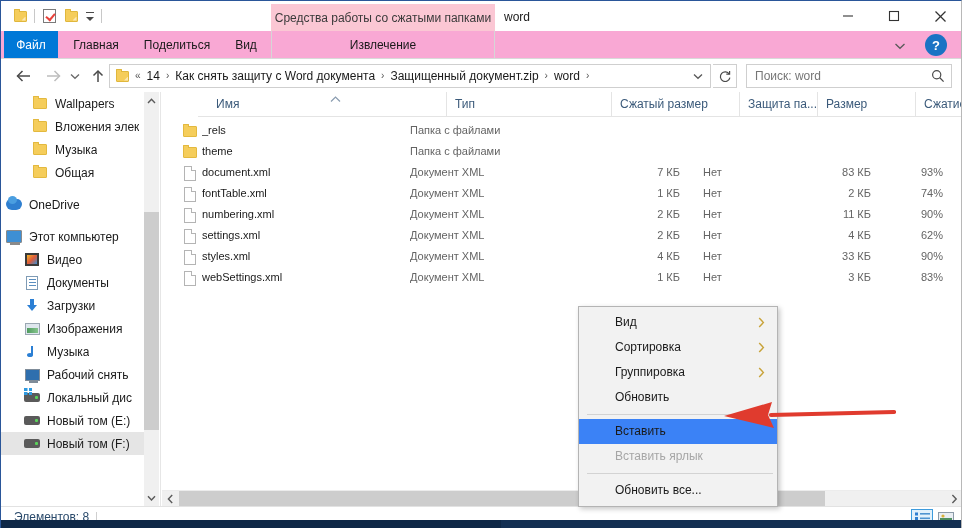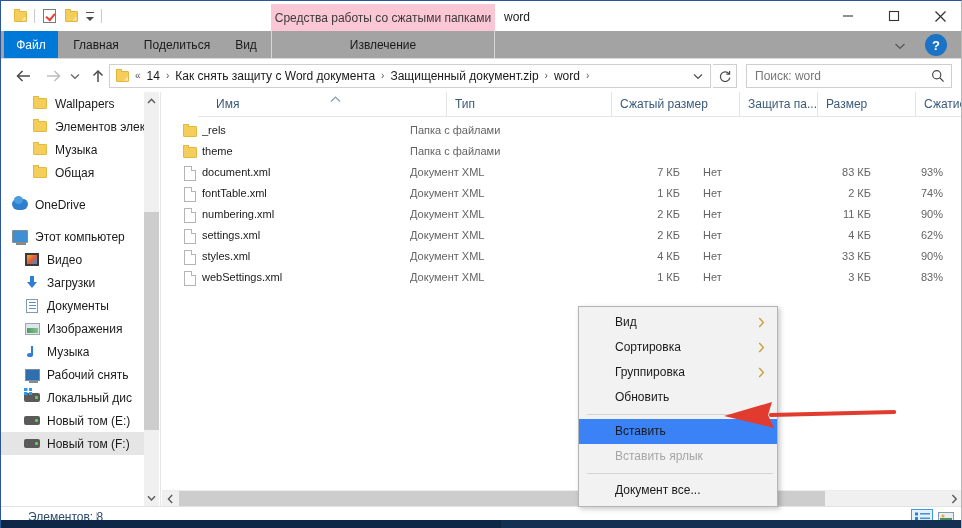--- a/index.html
+++ b/index.html
@@ -143,21 +143,21 @@
     display: flex; align-items: center; justify-content: center;
     background: transparent;
   }
   .win-btn svg { display: block; }
 
   
   #ribbon {
     position: absolute;
     left: 0; top: 30px;
     width: 962px; height: 28px;
-    background: #a3a3a3;
+    background: #f9a8d4;
     text-decoration: underline;
   }
   .tab {
     position: absolute;
     top: 0;
     height: 28px;
     line-height: 28px;
     font-size: 12px;
     text-align: center;
     color: #1a1a1a;
@@ -304,21 +304,21 @@
     left: 0; top: 0;
     width: 145px;
   }
   .nav-item {
     height: 23px;
     display: flex;
     align-items: center;
     font-size: 12px;
     color: #1a1a1a;
     white-space: nowrap;
-    padding-left: 10px;
+    padding-left: 4px;
     box-sizing: border-box;
   }
   .nav-item.indent1 { padding-left: 30px; }
   .nav-item.indent2 { padding-left: 22px; }
   .nav-item.highlight { background: #e5e5e5; }
   .nav-ico {
     width: 18px; height: 16px;
     margin-right: 6px;
     flex: 0 0 18px;
     display: flex; align-items: center; justify-content: center;
@@ -597,21 +597,21 @@
   #statusbar {
     position: absolute;
     left: 0; top: 505px;
     width: 962px; height: 22px;
     background: #ffffff;
     border-top: 1px solid #e2e2e2;
     box-sizing: border-box;
   }
   #status-count {
     position: absolute;
-    left: 27px; top: 0; height: 21px; line-height: 21px;
+    left: 13px; top: 0; height: 21px; line-height: 21px;
     font-size: 12px;
     color: #2a4a6b;
   }
   #status-sep {
     position: absolute;
     left: 95px; top: 5px;
     width: 1px; height: 11px;
     background: #cfcfcf;
   }
   #view-toggles {
@@ -825,21 +825,21 @@
           <div class="nav-item indent1">
             <span class="nav-ico">
               <span class="ico-folder"></span>
             </span>
             <span class="nav-label">Wallpapers</span>
           </div>
           <div class="nav-item indent1">
             <span class="nav-ico">
               <span class="ico-folder"></span>
             </span>
-            <span class="nav-label">Элементов элек</span>
+            <span class="nav-label">Вложения элек</span>
           </div>
           <div class="nav-item indent1">
             <span class="nav-ico">
               <span class="ico-folder"></span>
             </span>
             <span class="nav-label">Музыка</span>
           </div>
           <div class="nav-item indent1">
             <span class="nav-ico">
               <span class="ico-folder"></span>
@@ -861,29 +861,29 @@
             <span class="nav-label">Этот компьютер</span>
           </div>
           <div class="nav-item indent2">
             <span class="nav-ico">
               <span class="ico-video"></span>
             </span>
             <span class="nav-label">Видео</span>
           </div>
           <div class="nav-item indent2">
             <span class="nav-ico">
+              <span class="ico-doc"></span>
+            </span>
+            <span class="nav-label">Документы</span>
+          </div>
+          <div class="nav-item indent2">
+            <span class="nav-ico">
               <span class="ico-download"></span>
             </span>
             <span class="nav-label">Загрузки</span>
-          </div>
-          <div class="nav-item indent2">
-            <span class="nav-ico">
-              <span class="ico-doc"></span>
-            </span>
-            <span class="nav-label">Документы</span>
           </div>
           <div class="nav-item indent2">
             <span class="nav-ico">
               <span class="ico-picture"></span>
             </span>
             <span class="nav-label">Изображения</span>
           </div>
           <div class="nav-item indent2">
             <span class="nav-ico">
               <span class="ico-music"></span>
@@ -1068,21 +1068,21 @@
       <div class="ctx-item"><span>Группировка</span><span class="ctx-arrow">
           <svg width="7" height="11" viewBox="0 0 7 11">
             <polyline points="1.2,1 5.4,5.5 1.2,10" fill="none" stroke="#c8a33a" stroke-width="1.4"></polyline>
           </svg>
         </span></div>
       <div class="ctx-item"><span>Обновить</span></div>
       <div class="ctx-sep"></div>
       <div class="ctx-item hover"><span>Вставить</span></div>
       <div class="ctx-item disabled"><span>Вставить ярлык</span></div>
       <div class="ctx-sep"></div>
-      <div class="ctx-item"><span>Документ все...</span></div>
+      <div class="ctx-item"><span>Обновить все...</span></div>
     </div>
 
   <svg id="red-arrow" viewBox="0 0 180 34">
     <line x1="178" y1="11" x2="55" y2="14" stroke="#e03b2e" stroke-width="4.2" stroke-linecap="round"></line>
     <polygon points="8,15 56,1 52,14 58,27" fill="#e03b2e"></polygon>
   </svg>
 
   <div id="statusbar">
     <div id="status-count">Элементов: 8</div>
     <div id="status-sep"></div>

